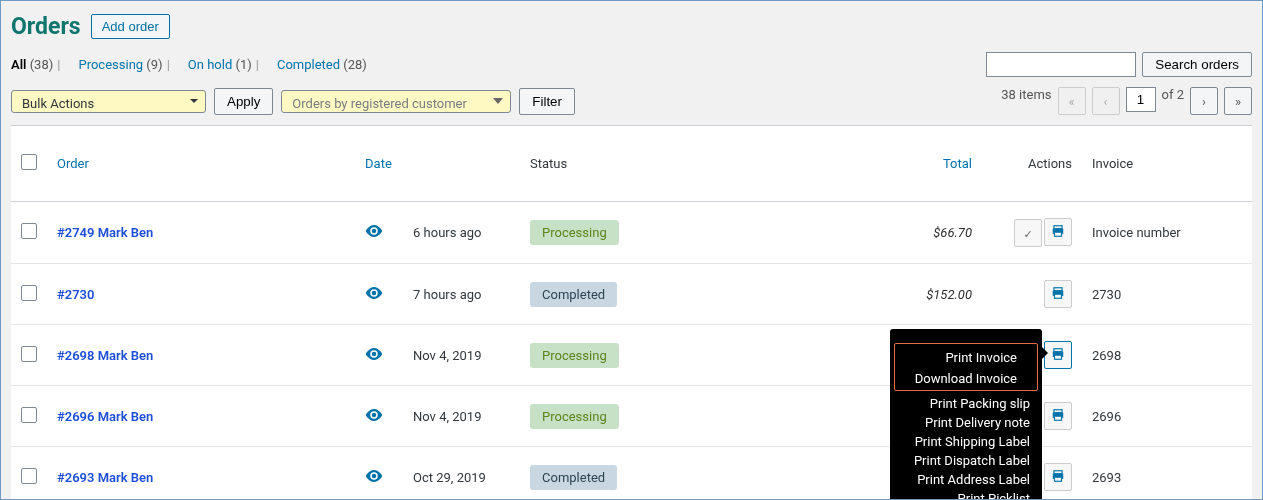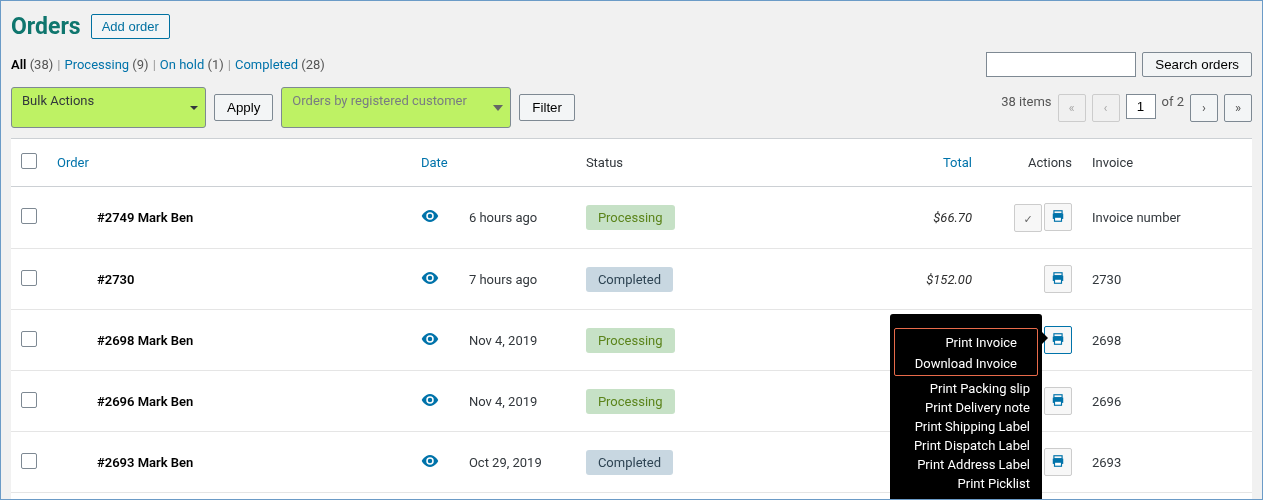--- a/index.html
+++ b/index.html
@@ -2,46 +2,46 @@
 <html><head>
 <meta charset="utf-8">
 <style>
 * { box-sizing: border-box; margin: 0; padding: 0; }
 body { font-family: -apple-system, BlinkMacSystemFont, "Segoe UI", Roboto, sans-serif; font-size: 13px; color: #32373c; background: #fff; }
 .wrap { border: 1px solid #6b9bc7; padding: 8px 10px; height: 500px; overflow: hidden; background:#f1f1f1; }
 .header { display: flex; align-items: center; gap: 10px; padding: 4px 0 8px; }
 h1 { font-size: 23px; font-weight: 700; color: #0f766e; }
 .add-btn { border: 1px solid #0071a1; color: #0071a1; background: #f3f5f6; padding: 4px 10px; border-radius: 2px; cursor: pointer; font-size: 13px; }
 .subsubsub { padding: 4px 0 10px; color: #666; display:flex; align-items:center; justify-content:space-between; }
-.subsubsub a { color: #0073aa; text-decoration: none; }
+.subsubsub a { color: #0073aa; text-decoration: none; margin-left: 14px; }
 .subsubsub .sep { color: #999; padding: 0 4px; }
 .subsubsub .current { color: #000; font-weight: 600; }
 .search { display:flex; gap:6px; }
 .search input { border:1px solid #7e8993; padding:4px 6px; width:150px; background:#fff; }
 .search button { border:1px solid #7e8993; background:#f3f5f6; padding:4px 12px; cursor:pointer; border-radius:2px;text-align:center; }
 .toolbar { display: flex; align-items: center; gap: 8px; padding-bottom: 10px; }
 .sel { position:relative; }
-.sel-box { border:1px solid #7e8993; background:#bef264; padding:5px 28px 19px 10px; border-radius:3px; cursor:pointer; }
+.sel-box { border:1px solid #7e8993; background:#fef9c3; padding:5px 28px 1px 10px; border-radius:3px; cursor:pointer; }
 .sel::after { content:""; position:absolute; right:8px; top:50%; transform:translateY(-50%); width:0; height:0; pointer-events:none; }
 .sel.nat::after { border-left:4px solid transparent; border-right:4px solid transparent; border-top:4px solid #32373c; box-shadow:0 -6px 0 -2px #32373c; height:auto; }
 .sel.car::after { border-left:5px solid transparent; border-right:5px solid transparent; border-top:6px solid #666; }
 .btn { border:1px solid #7e8993; background:#f3f5f6; padding:5px 12px; cursor:pointer; border-radius:2px; }
 .cust-sel { width:230px; color:#787c82; }
 .spacer { flex:1; }
 .paging { display:flex; align-items:flex-start; gap:6px; color:#555; }
 .paging .pbtn { border:1px solid #7e8993; background:#f3f5f6; width:28px; height:28px; display:flex; align-items:center; justify-content:center; border-radius:2px; cursor:pointer; }
 .paging .pbtn.disabled { color:#aaa; border-color:#ccc; background:#f0f0f0; cursor:default; }
 .paging .pinput { width:30px; text-align:center; border:1px solid #7e8993; padding:4px 2px; background:#fff; }
 table { width:100%; border-collapse: collapse; background:#fff; }
-thead th { text-align:left; padding: 14px 10px; border: 1px solid #ccd0d4; border-left:none; border-right:none; font-weight:400; color:#32373c; }
+thead th { text-align:left; padding: 28px 10px; border: 1px solid #ccd0d4; border-left:none; border-right:none; font-weight:400; color:#32373c; }
 thead th.sortable { color:#0073aa; cursor:pointer; }
 tbody td { padding: 16px 10px; border-bottom:1px solid #e5e5e5; vertical-align:middle; }
 .cb-col { width:36px; text-align:center; }
 input[type=checkbox] { width:16px; height:16px; border:1px solid #7e8993; background:#fff; cursor:pointer; -webkit-appearance:none; appearance:none; border-radius:2px; }
-.order-link { color:#000000; font-weight:600; text-decoration:none;margin-left:40px; }
+.order-link { color:#1d4ed8; font-weight:600; text-decoration:none; }
 .eye { color:#0073aa; cursor:pointer; display:inline-block; }
 .eye svg { width:18px; height:12px; }
 .date-col { width:165px; }
 .date-cell { display:flex; align-items:center; gap:30px; }
 .status-pill { display:inline-block; padding:5px 12px; border-radius:3px; font-size:13px; }
 .status-processing { background:#c6e1c6; color:#5b841b; }
 .status-completed { background:#c8d7e1; color:#2e4453; }
 .total { text-align:right; color:#2e2e2e;font-style:italic; }
 .actions-col { text-align:right; width:100px; }
 .abtn { display:inline-flex; align-items:center; justify-content:center; width:28px; height:28px; border:1px solid #ccc; background:#f7f7f7; border-radius:2px; cursor:pointer; margin-left:2px; color:#0073aa; }

